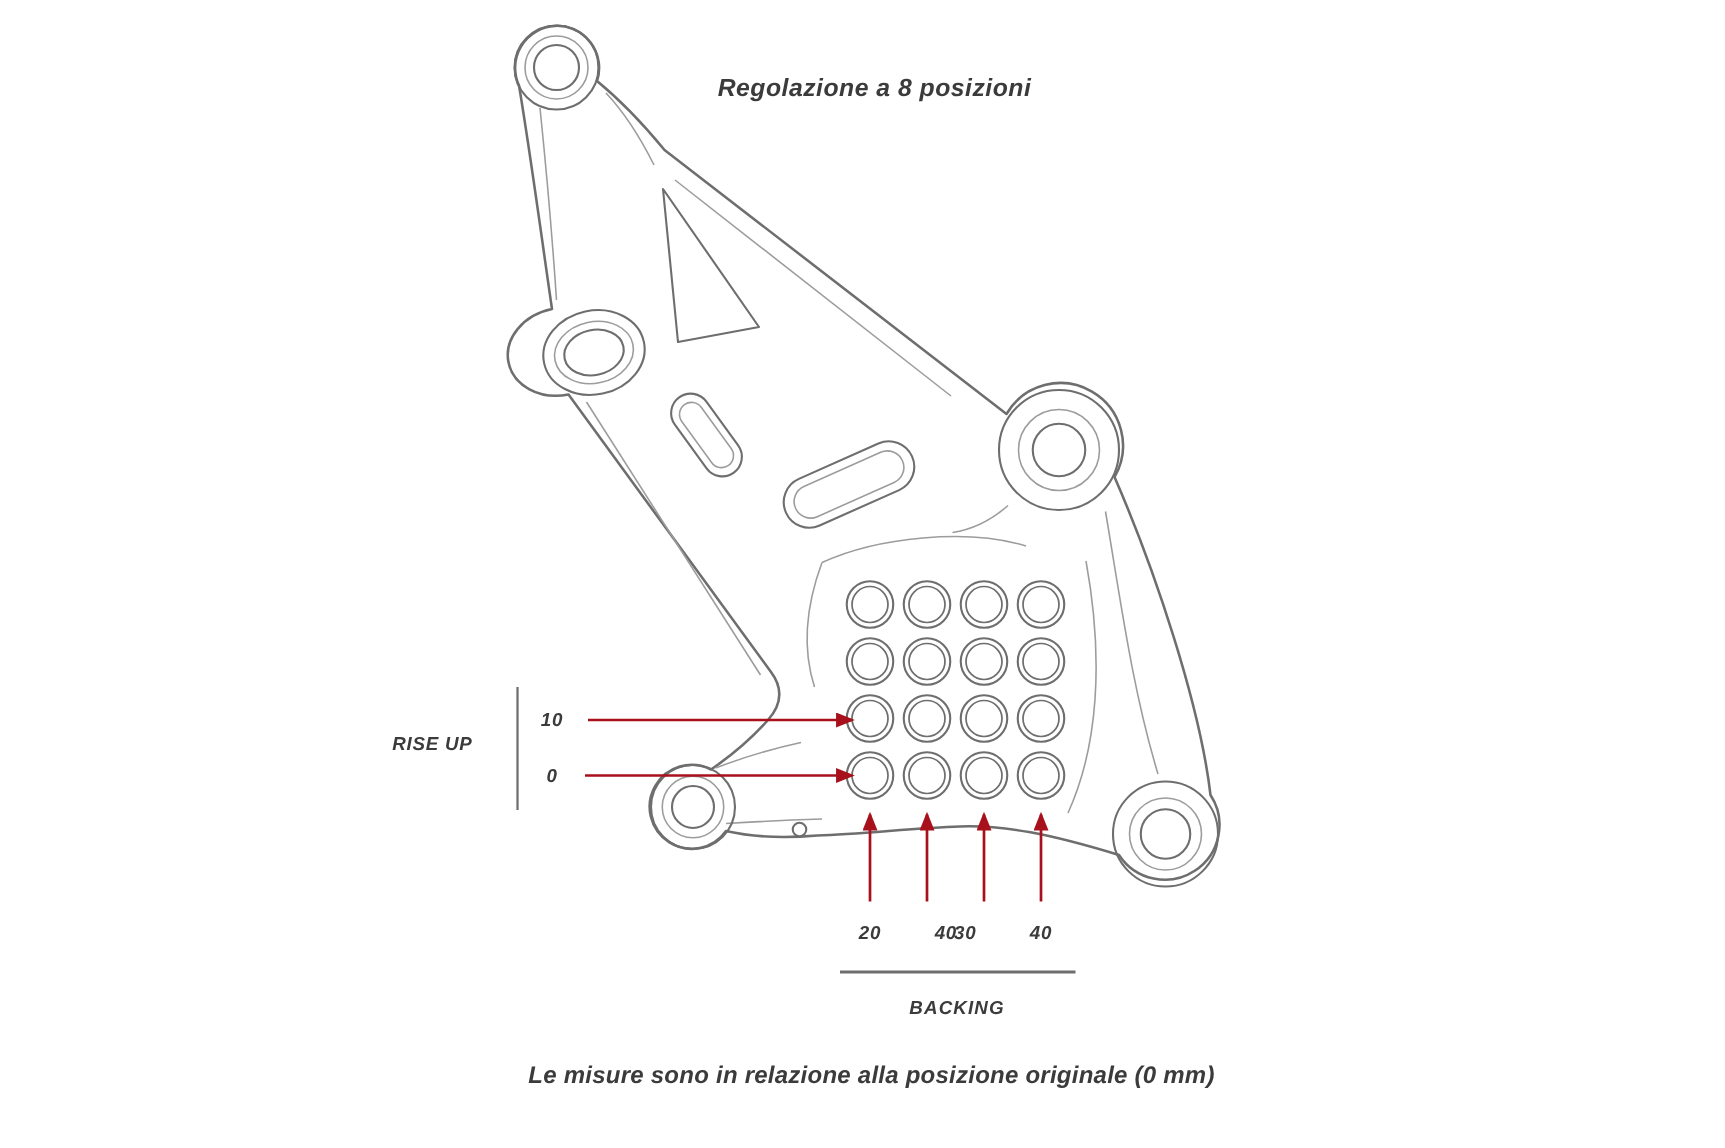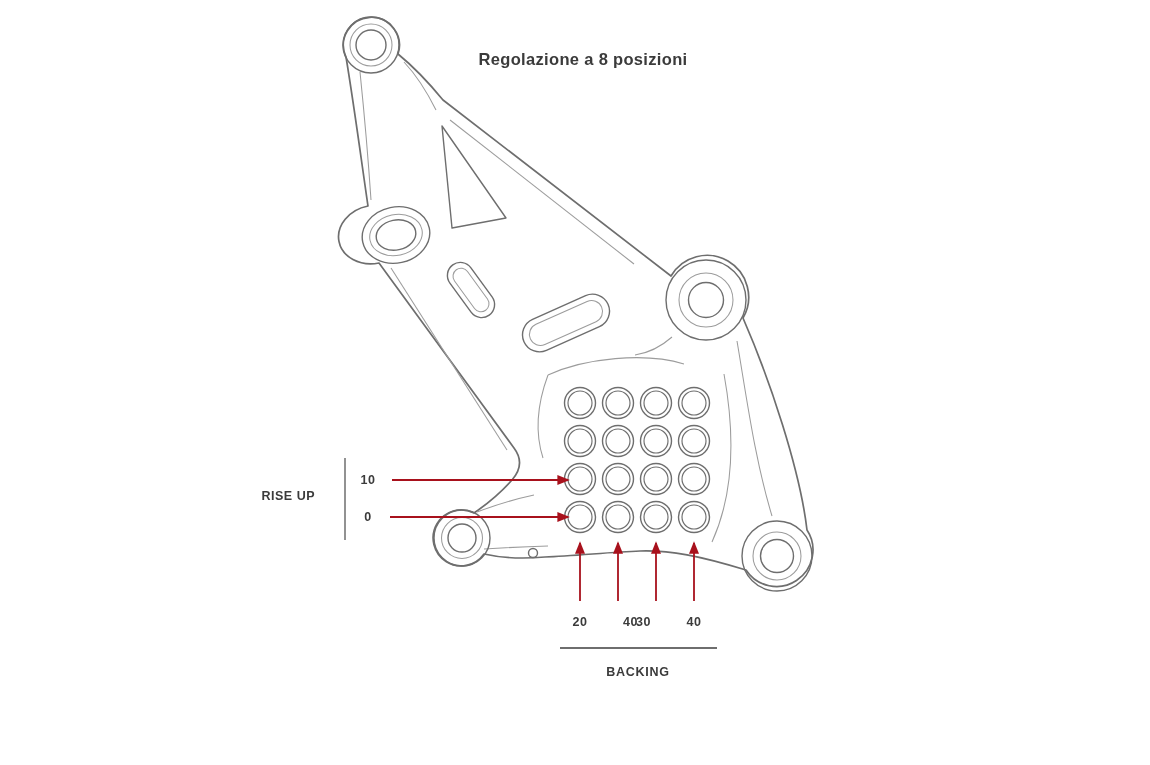--- a/index.html
+++ b/index.html
@@ -20,20 +20,21 @@
     left: 0;
     top: 0;
   }
   .lbl {
     position: absolute;
     font-family: "Liberation Sans", sans-serif;
     font-weight: bold;
     color: var(--color-text, #3b3b3b);
     white-space: nowrap;
     line-height: 1.2;
+    font-style: italic;
   }
   .title-lbl   { font-size: 16.5px; letter-spacing: 0.02em; transform: translateX(-50%); }
   .caption-lbl { font-size: 16px;   letter-spacing: 0.01em; transform: translateX(-50%); }
   .small-lbl   { font-size: 12.5px; letter-spacing: 0.04em; }
   .center-lbl  { transform: translateX(-50%); }
 
   
   .draw   { fill: none; stroke: var(--color-line, #6e6e6e); stroke-width: 1.4; }
   .thick  { stroke-width: 1.7; }
   .fillw  { fill: #ffffff; }
@@ -180,13 +181,14 @@
   <div class="lbl small-lbl" style="left:344px; top:473px; width:48px; text-align:center;">10</div>
   <div class="lbl small-lbl" style="left:344px; top:510px; width:48px; text-align:center;">0</div>
 
   <div class="lbl small-lbl" style="left:560px; top:615px; width:40px; text-align:center;">20</div>
   <div class="lbl small-lbl" style="left:598px; top:615px; width:40px; text-align:right;">40</div>
   <div class="lbl small-lbl" style="left:636px; top:615px; width:40px; text-align:left;">30</div>
   <div class="lbl small-lbl" style="left:674px; top:615px; width:40px; text-align:center;">40</div>
 
   <div class="lbl small-lbl center-lbl" style="left:638px; top:665px; letter-spacing:0.06em;">BACKING</div>
 
+  <div class="lbl caption-lbl" style="left:581px; top:708px;">Le misure sono in relazione alla posizione originale (0 mm)</div>
 </div>
 
 </body></html>

